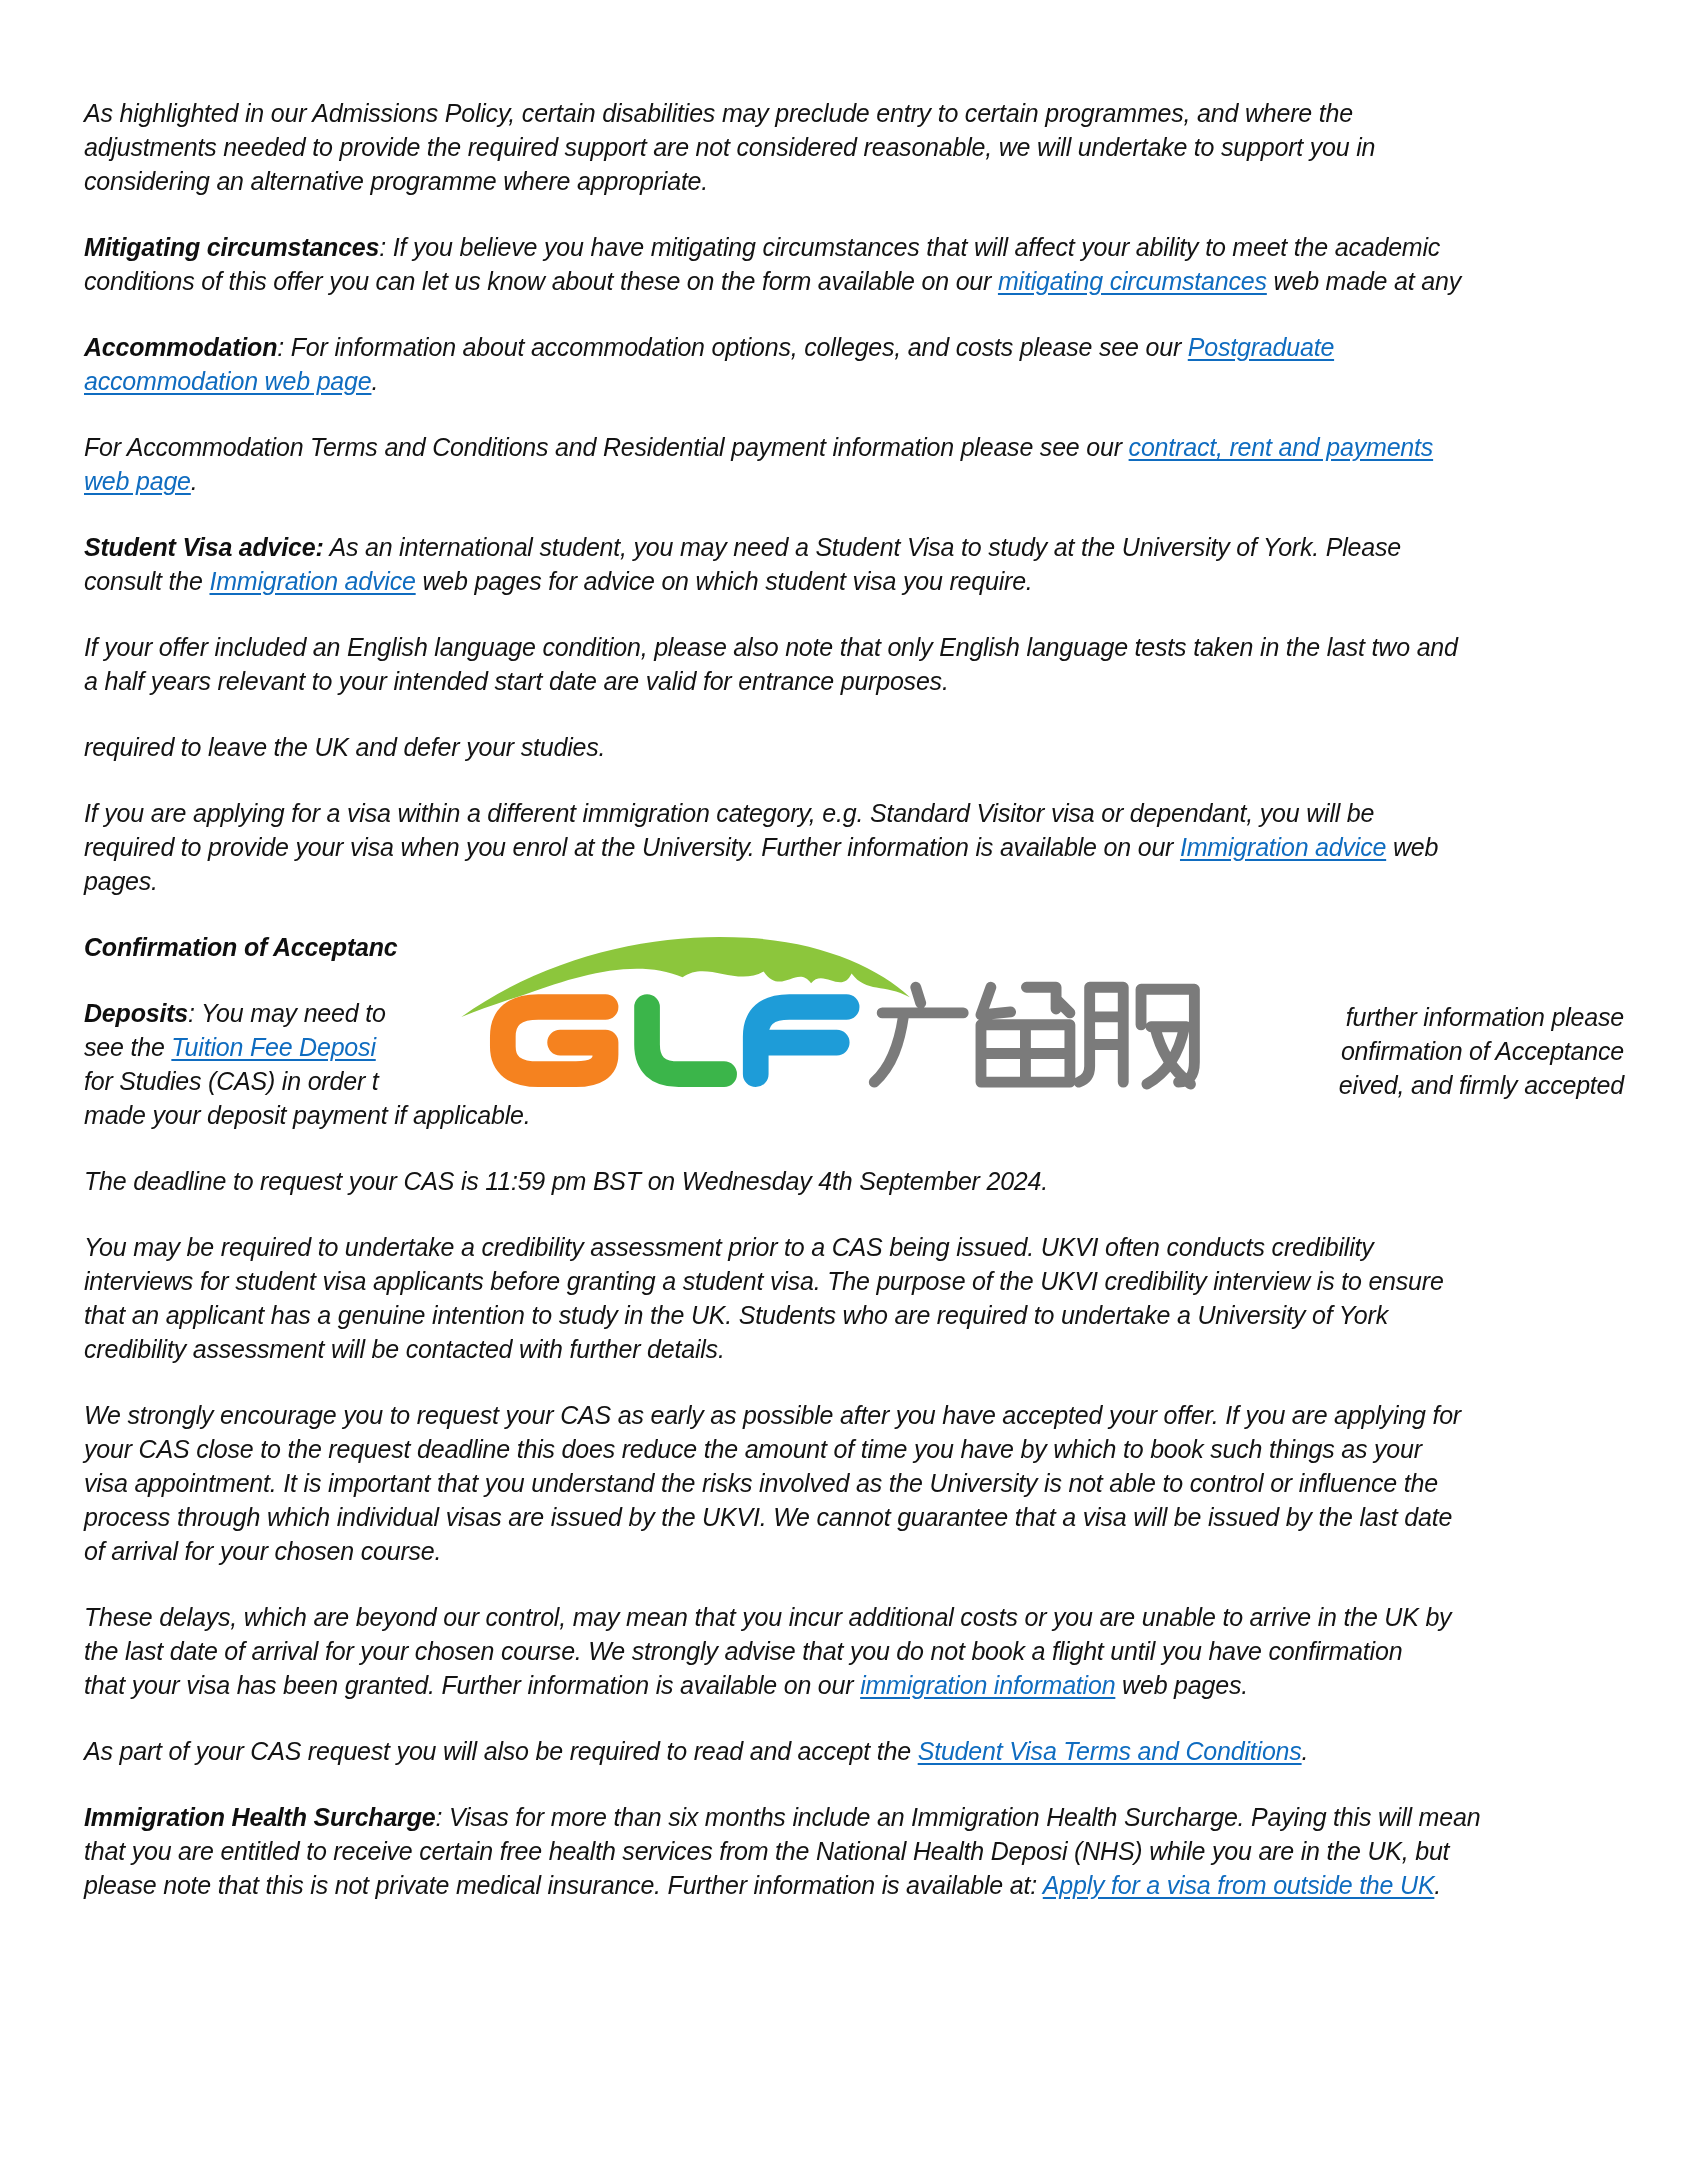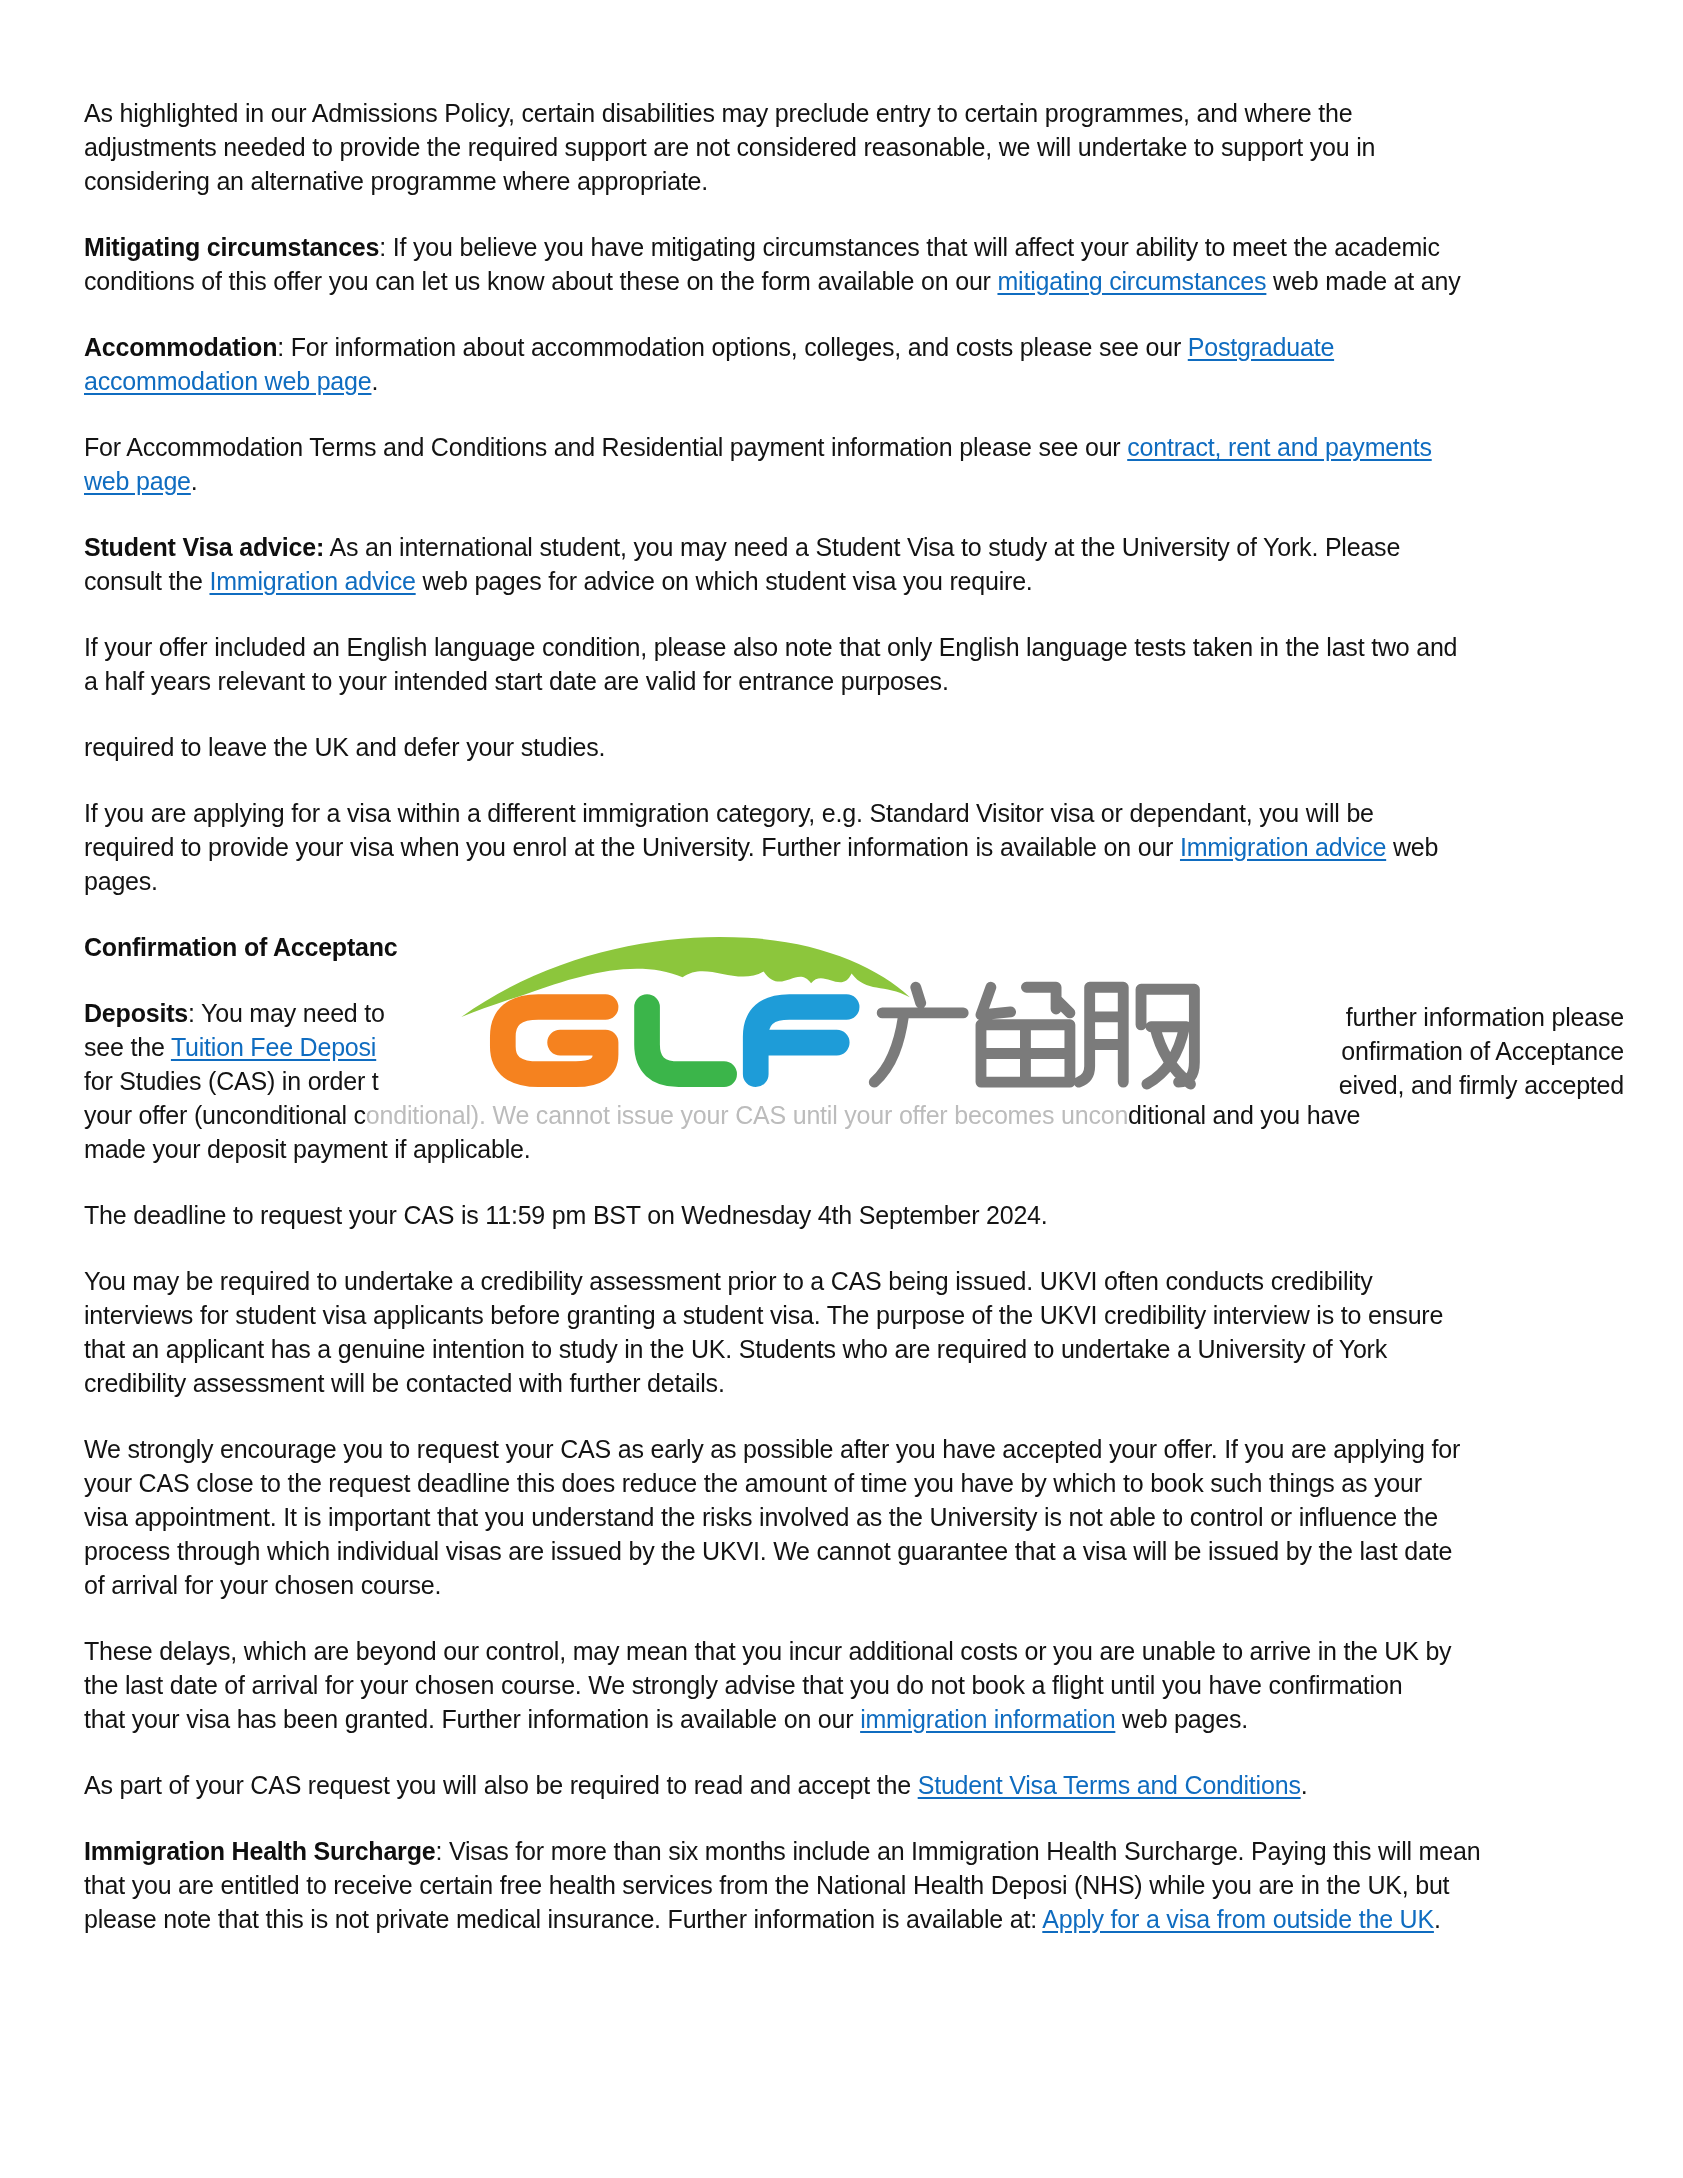--- a/index.html
+++ b/index.html
@@ -7,20 +7,21 @@
     position:relative;
     width:1683px; height:2178px;
     background:#ffffff;
     box-sizing:border-box;
     padding:96px 59px 18px 84px;
     font-family:"Liberation Sans","DejaVu Sans",sans-serif;
     font-size:25px;
     color:#131313;
     letter-spacing:-0.2px;
     overflow:hidden;
+    font-style:italic;
   }
   .para { margin:0 0 32px 0; }
   .line {
     position:relative;
     height:34px; line-height:34px;
     white-space:nowrap;
   }
   .seg-normal { color:#131313; }
   .seg-bold { font-weight:bold; color:#0f0f0f; }
   .seg-link { color:#0f6cc0; text-decoration:underline; text-underline-offset:3px; cursor:pointer; }
@@ -83,21 +84,20 @@
 
   <div class="wm-zone">
     <div>
         <div class="para">
           <div class="line"><span class="seg-bold">Confirmation of Acceptanc</span></div>
         </div>
         <div class="para">
           <div class="line"><span class="seg-bold">Deposits</span><span class="seg-normal">: You may need to</span><span class="right-frag"><span class="seg-normal">further information please</span></span></div>
           <div class="line"><span class="seg-normal">see the </span><a class="seg-link">Tuition Fee Deposi</a><span class="right-frag"><span class="seg-normal">onfirmation of Acceptance</span></span></div>
           <div class="line"><span class="seg-normal">for Studies (CAS) in order t</span><span class="right-frag"><span class="seg-normal">eived, and firmly accepted</span></span></div>
-          <div class="line"><span class="seg-normal">your offer (unconditional c</span><span class="seg-faint">onditional). We cannot issue your CAS until your offer becomes uncon</span><span class="seg-normal">ditional and you have</span></div>
           <div class="line"><span class="seg-normal">made your deposit payment if applicable.</span></div>
         </div>
       </div>
 
     <div class="watermark">
       <span class="sr-only">GLF</span>
       <span class="sr-only">广留服</span>
       <svg width="911" height="164" viewBox="0 0 920 166">
 
         <path d="M 60,92

